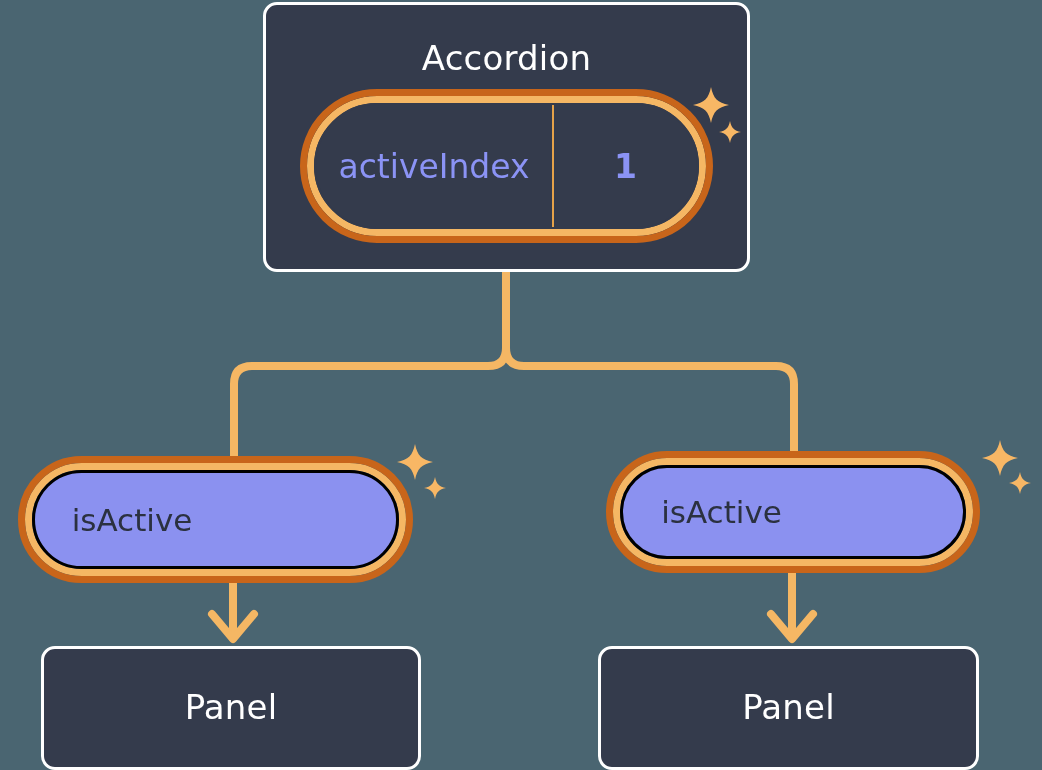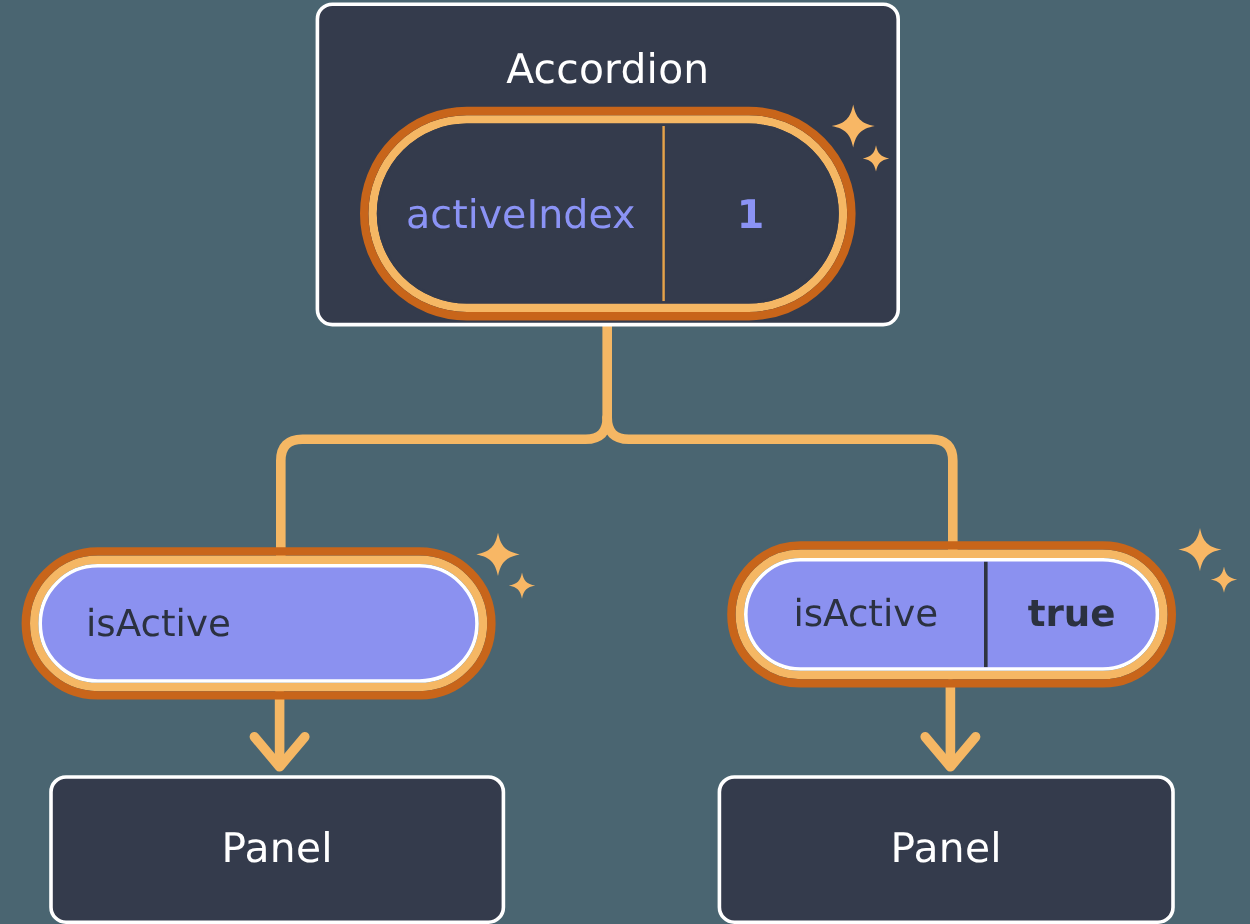--- a/index.html
+++ b/index.html
@@ -101,37 +101,37 @@
     white-space: nowrap;
   }
   .chip-cell.key { flex: 0 0 auto; }
   .chip-cell.val { flex: 1 1 auto; font-weight: 700; }
 
   
   #chip-active-index {
     left: 307px;
     top: 96px;
     width: 399px;
-    height: 164px;
+    height: 140px;
   }
   #chip-active-index .chip-inner {
     background: #343b4c;
     border: 2px solid #343b4c;
   }
   #chip-active-index .chip-cell { color: #8b93f5; font-size: 33px; }
   #chip-active-index .chip-cell.key { width: 236px; }
   #chip-active-index .chip-cell.val {
     border-left: 2px solid #e5a249;
     font-size: 33px;
   }
 
   
   .chip-bool .chip-inner {
     background: #8b91f0;
-    border: 3px solid #ffffff;
+    border: 3px solid #000000;
   }
   .chip-bool .chip-cell { color: #2b3140; font-size: 31px; }
   .chip-bool .chip-cell.val { border-left: 3px solid #2e3440; }
 
   #chip-is-active-left {
     left: 25px;
     top: 463px;
     width: 381px;
     height: 113px;
   }
@@ -177,21 +177,20 @@
 
   <div class="chip chip-bool" id="chip-is-active-left">
     <div class="chip-inner">
       <div class="chip-cell key">isActive</div>
     </div>
   </div>
 
   <div class="chip chip-bool" id="chip-is-active-right">
     <div class="chip-inner">
       <div class="chip-cell key">isActive</div>
-      <div class="chip-cell val">true</div>
     </div>
   </div>
 
   <div class="node-box" id="panel-left-box">
     <div class="node-title panel-title">Panel</div>
   </div>
 
   <div class="node-box" id="panel-right-box">
     <div class="node-title panel-title">Panel</div>
   </div>

